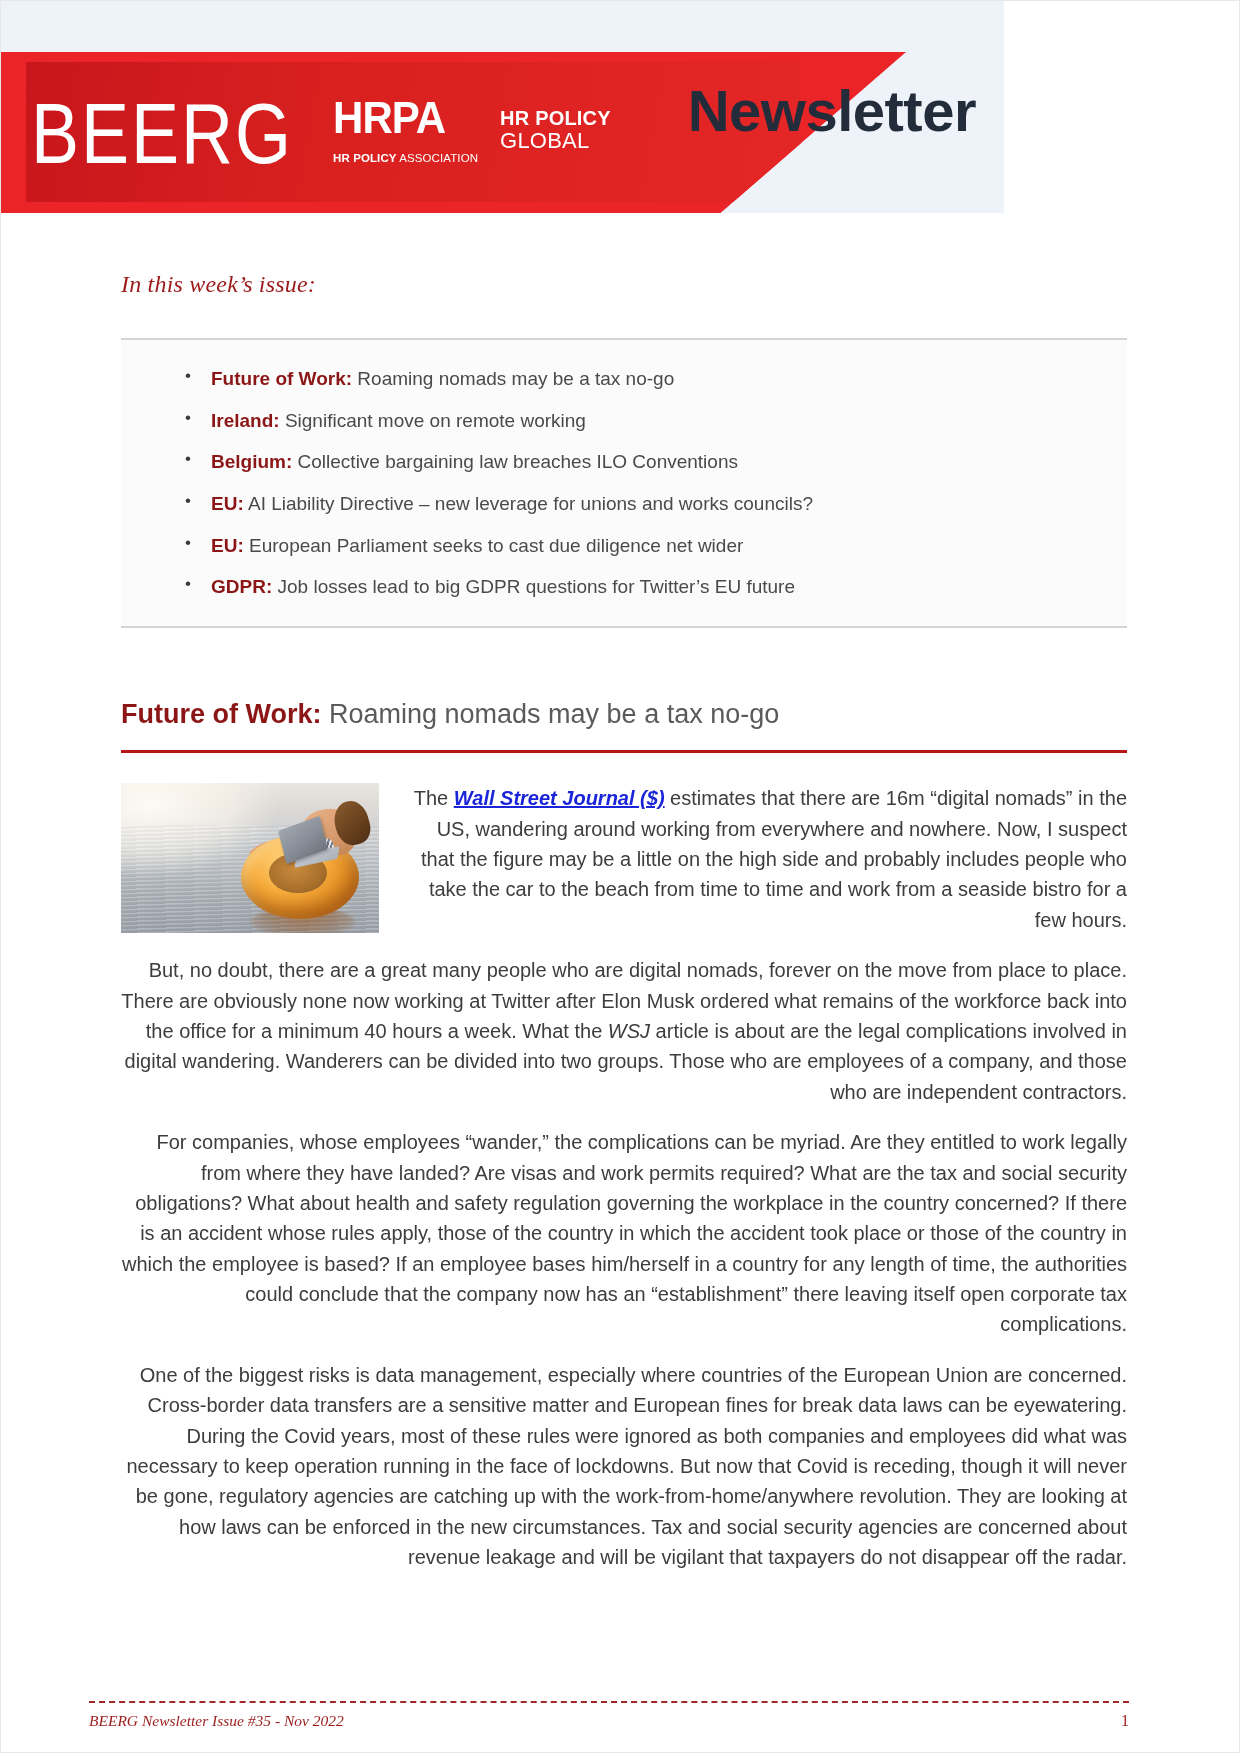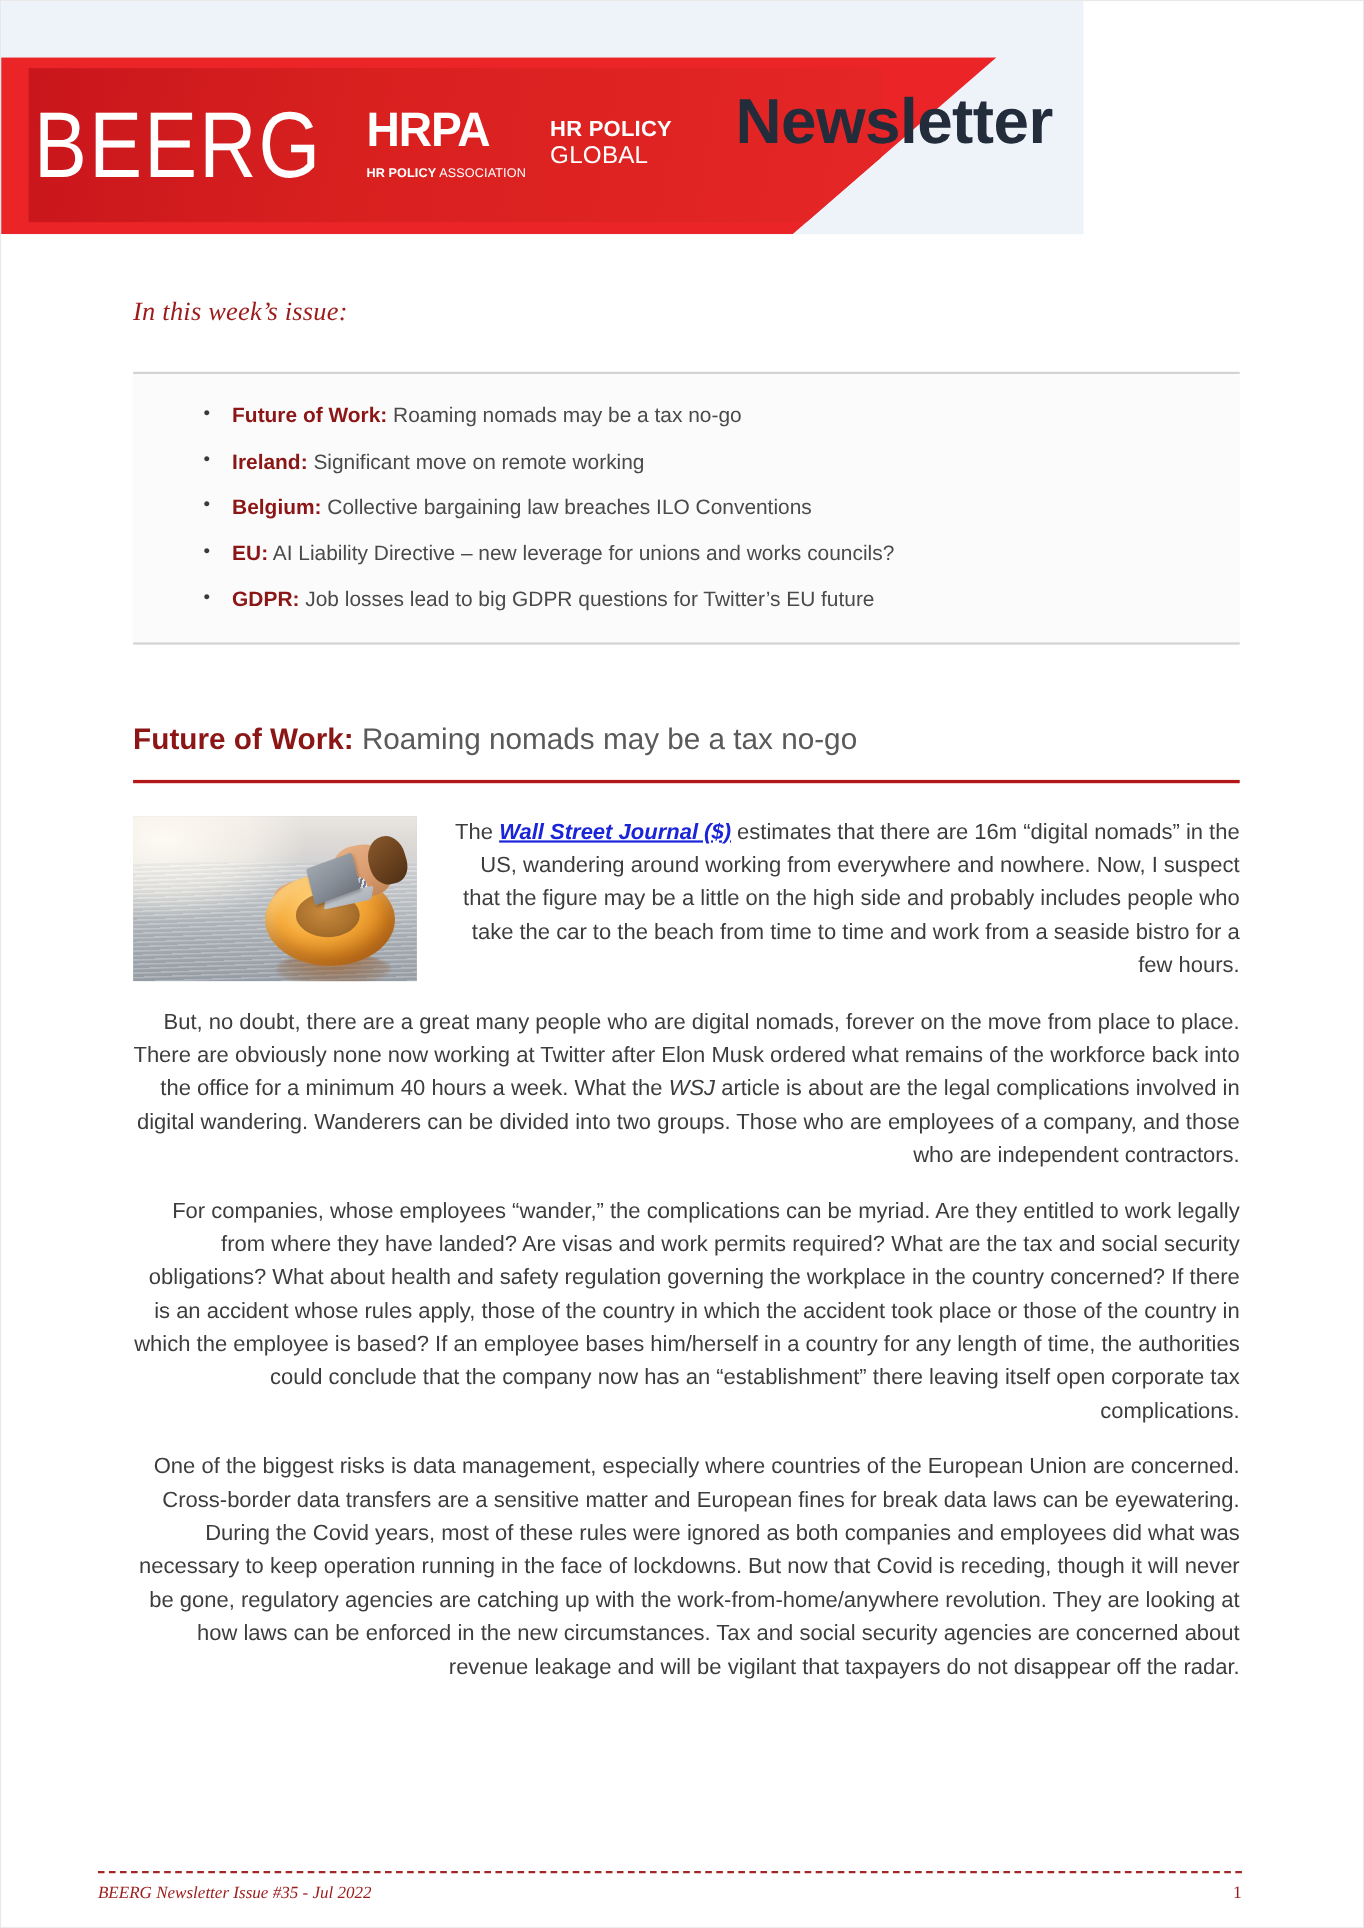--- a/index.html
+++ b/index.html
@@ -25,20 +25,21 @@
     border: 1px solid #e8e8e8;
   }
 
   
   .masthead {
     position: relative;
     width: 984px;
     height: 212px;
     background: #eef3fa;
     overflow: hidden;
+    padding-left: 19px;
   }
   .masthead-red {
     position: absolute;
     left: 0;
     top: 51px;
     width: 905px;
     height: 161px;
     background: #ea2427;
     
     clip-path: polygon(0 0, 100% 0, 79.5% 100%, 0 100%);
@@ -421,20 +422,21 @@
   <div class="content">
 
     <div class="issue-heading">In this week’s issue:</div>
 
     <div class="toc-box">
       <ul class="toc-list">
         <li class="toc-item"><span class="toc-label">Future of Work:</span><span class="toc-text"> Roaming nomads may be a tax no-go</span></li>
         <li class="toc-item"><span class="toc-label">Ireland:</span><span class="toc-text"> Significant move on remote working</span></li>
         <li class="toc-item"><span class="toc-label">Belgium:</span><span class="toc-text"> Collective bargaining law breaches ILO Conventions</span></li>
         <li class="toc-item"><span class="toc-label">EU:</span><span class="toc-text"> AI Liability Directive – new leverage for unions and works councils?</span></li>
+        <li class="toc-item"><span class="toc-label">EU:</span><span class="toc-text"> European Parliament seeks to cast due diligence net wider</span></li>
         <li class="toc-item"><span class="toc-label">GDPR:</span><span class="toc-text"> Job losses lead to big GDPR questions for Twitter’s EU future</span></li>
       </ul>
     </div>
 
     <div class="article-head"><span class="ah-label">Future of Work:</span><span> Roaming nomads may be a tax no-go</span></div>
     <div class="article-rule"></div>
 
     <div class="article-body">
 
       <div class="hero-figure">
@@ -459,18 +461,18 @@
       <p>For companies, whose employees “wander,” the complications can be myriad. Are they entitled to work legally from where they have landed? Are visas and work permits required? What are the tax and social security obligations? What about health and safety regulation governing the workplace in the country concerned? If there is an accident whose rules apply, those of the country in which the accident took place or those of the country in which the employee is based? If an employee bases him/herself in a country for any length of time, the authorities could conclude that the company now has an “establishment” there leaving itself open corporate tax complications.</p>
 
       <p>One of the biggest risks is data management, especially where countries of the European Union are concerned. Cross-border data transfers are a sensitive matter and European fines for break data laws can be eyewatering. During the Covid years, most of these rules were ignored as both companies and employees did what was necessary to keep operation running in the face of lockdowns. But now that Covid is receding, though it will never be gone, regulatory agencies are catching up with the work-from-home/anywhere revolution. They are looking at how laws can be enforced in the new circumstances. Tax and social security agencies are concerned about revenue leakage and will be vigilant that taxpayers do not disappear off the radar.</p>
 
     </div>
   </div>
 
   <div class="footer">
     <div class="footer-rule"></div>
     <div class="footer-row">
-      <div>BEERG Newsletter  Issue #35 - Jul 2022</div>
+      <div>BEERG Newsletter  Issue #35 - Nov 2022</div>
       <div class="footer-page">1</div>
     </div>
   </div>
 
 </div>
 
 </body></html>

